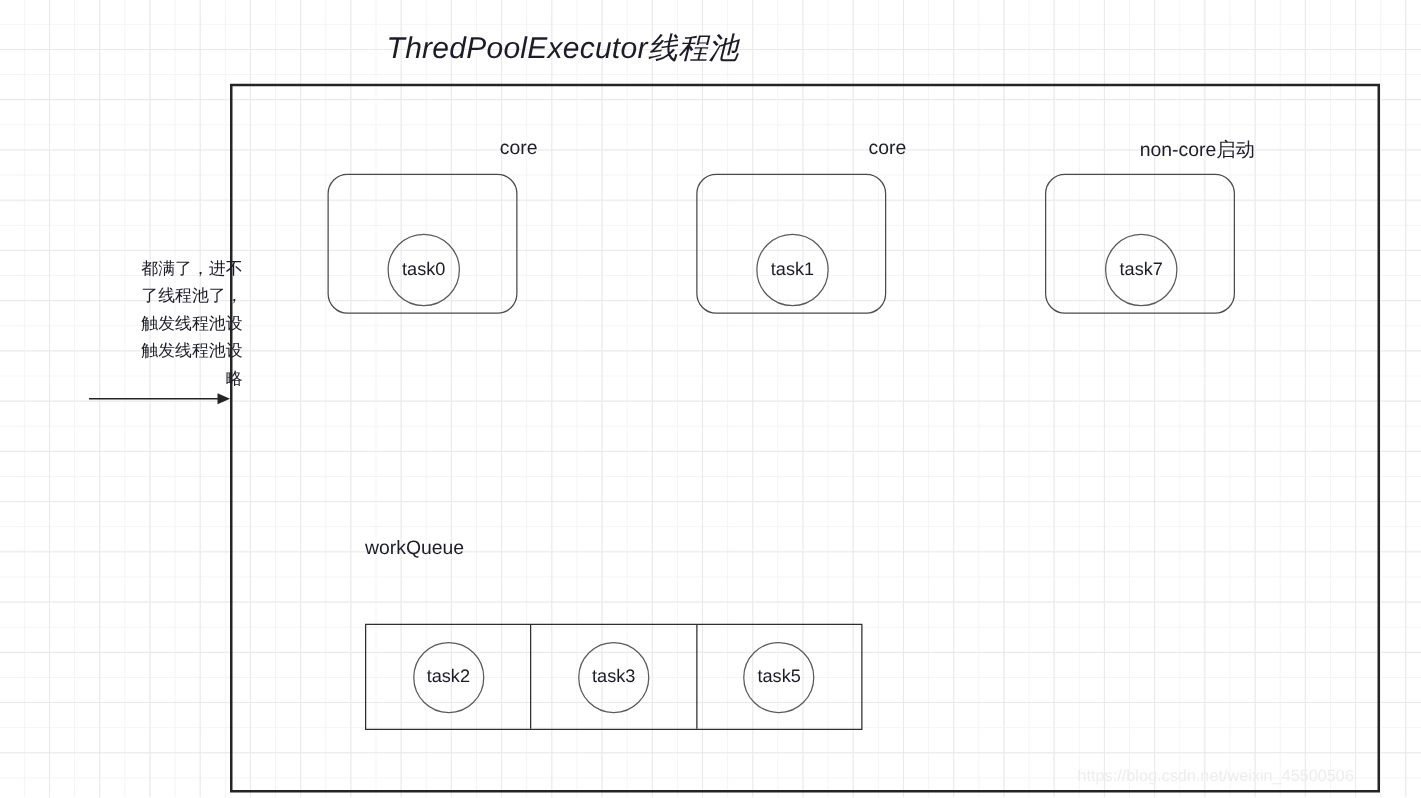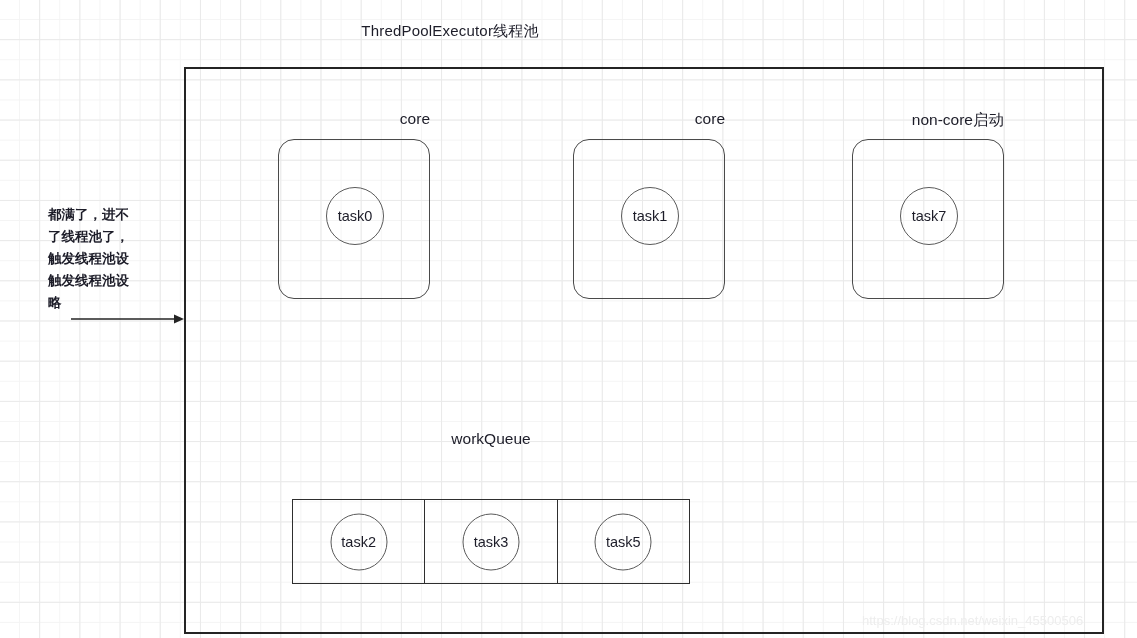--- a/index.html
+++ b/index.html
@@ -32,24 +32,25 @@
     background-position: -1px -1px, -1px -1px, -1px -1px, -1px -1px;
   }
 
   
   #title {
     position: absolute;
     left: 0;
     top: 22px;
     width: 900px;
     text-align: center;
-    font-size: 15px;
+    font-size: 24px;
     letter-spacing: 0.2px;
     color: #1c1c28;
     white-space: nowrap;
+    font-style: italic;
   }
 
   
   #pool-box {
     position: absolute;
     left: 184px;
     top: 67px;
     width: 920px;
     height: 567px;
     border: 2px solid #242424;
@@ -67,24 +68,24 @@
     left: 16px;
     top: 0;
     width: 152px;
     text-align: right;
     font-size: 15.5px;
     color: #1c1c28;
     white-space: nowrap;
   }
   .thread-box {
     position: absolute;
-    left: 16px;
+    left: 0;
     top: 29px;
     width: 152px;
-    height: 160px;
+    height: 112px;
     border: 1.2px solid #4a4a4a;
     border-radius: 16px;
     box-sizing: border-box;
     background: transparent;
     padding-left: 36px;
   }
 
   
   .task-circle {
     position: absolute;
@@ -105,21 +106,21 @@
     left: 47px;
     top: 47px;
   }
 
   
   #queue-label {
     position: absolute;
     left: 292px;
     top: 430px;
     width: 398px;
-    text-align: center;
+    text-align: left;
     font-size: 15.5px;
     color: #1c1c28;
     white-space: nowrap;
   }
   #queue-box {
     position: absolute;
     left: 292px;
     top: 470px;
     width: 398px;
     height: 85px;
@@ -158,28 +159,27 @@
     position: absolute;
     left: 71px;
     top: 313px;
     width: 114px;
     height: 12px;
   }
 
   
   #reject-note {
     position: absolute;
-    left: 48px;
+    left: 70px;
     top: 204px;
     width: 124px;
-    text-align: left;
+    text-align: right;
     font-size: 13.5px;
     line-height: 22px;
     color: #1c1c28;
-    font-weight: bold;
   }
 
   
   #watermark {
     position: absolute;
     left: 862px;
     top: 613px;
     font-size: 13px;
     color: #ededed;
     white-space: nowrap;

